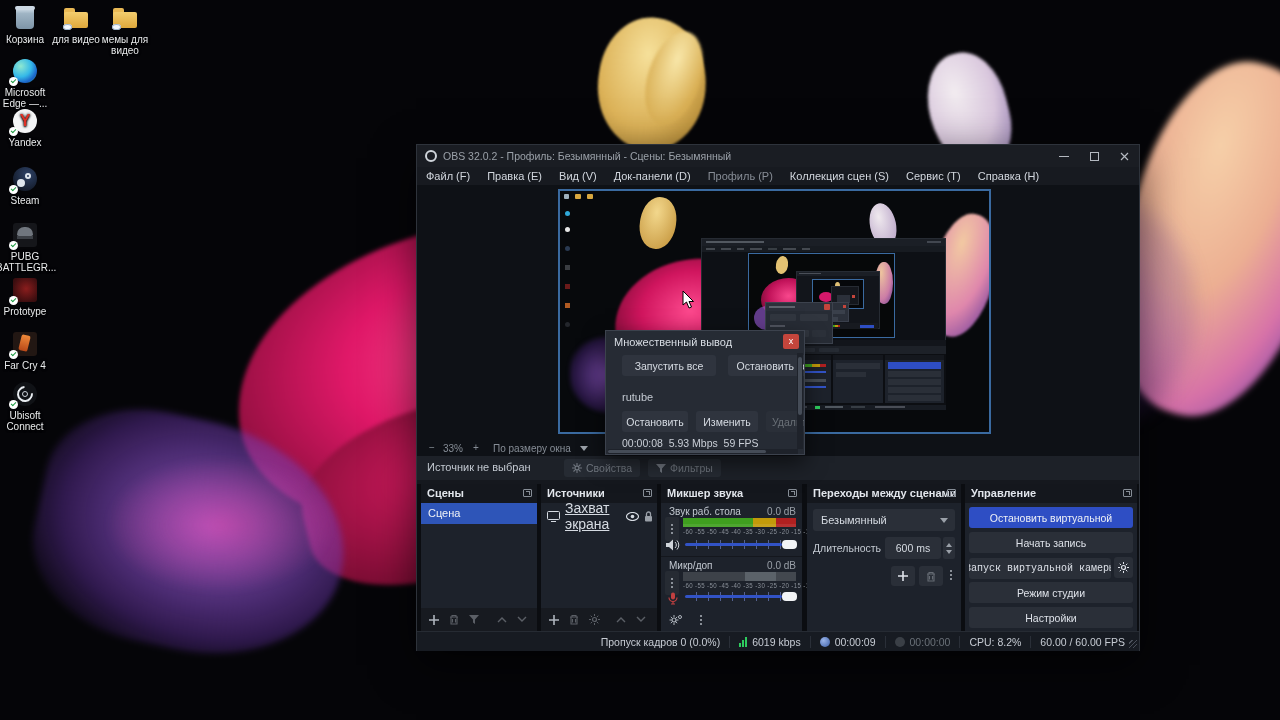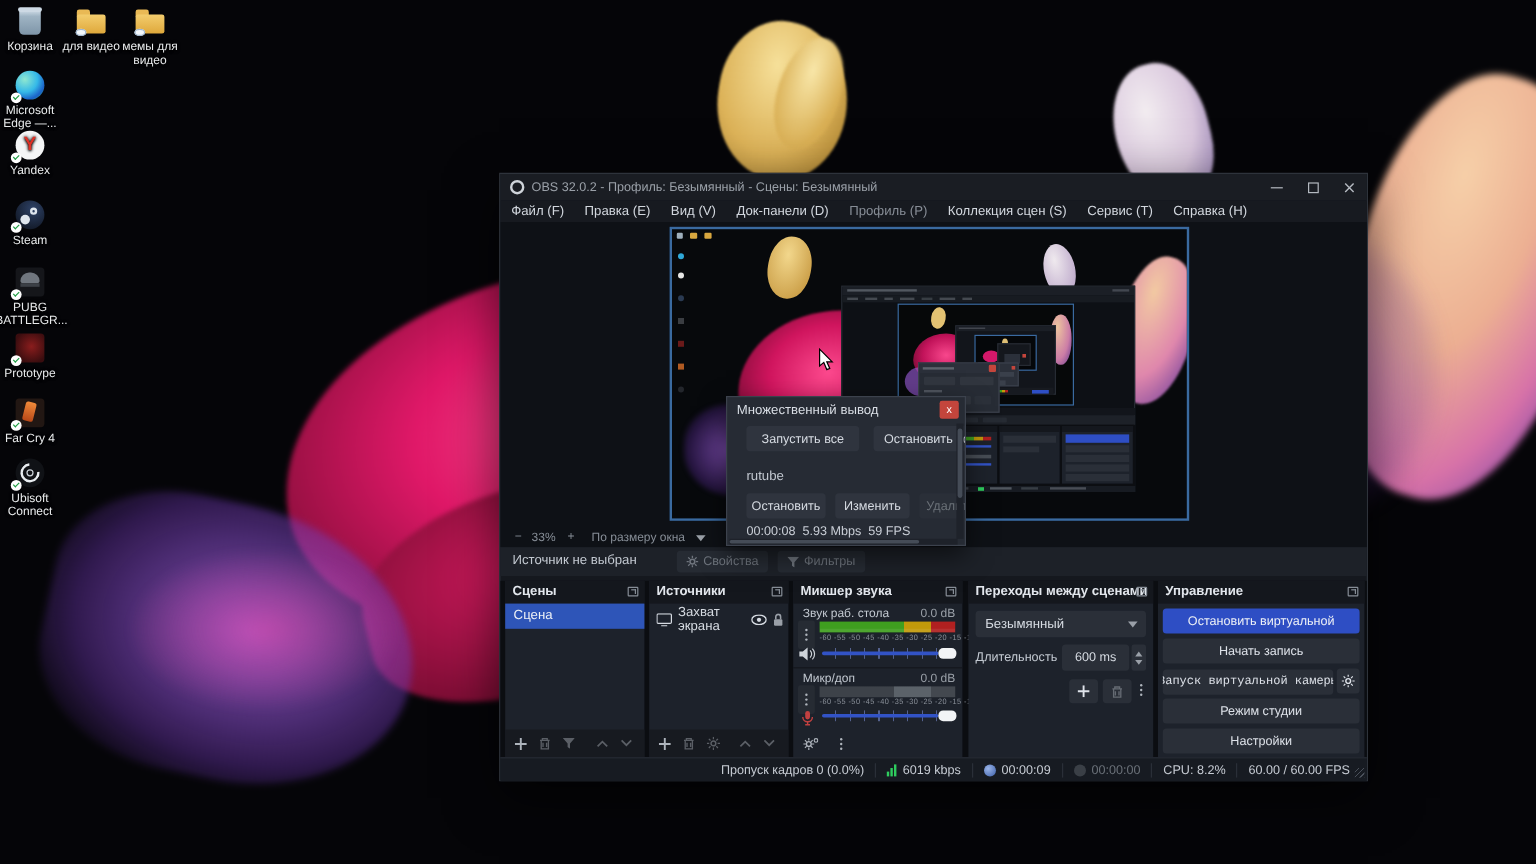--- a/index.html
+++ b/index.html
@@ -50,21 +50,21 @@
   .panel { position:absolute; top:0; height:147px; background:#1d222b; }
   .panel-h { position:absolute; left:0; top:0; right:0; height:19px; background:#14171d;
              font-weight:bold; font-size:11px; color:#e2e6ec; line-height:19px; padding-left:6px; }
   .popout { position:absolute; right:5px; top:5px; width:9px; height:8px; border:1px solid #868d96; border-radius:1px; }
   .popout::after { content:""; position:absolute; right:1px; top:1px; width:3px; height:3px; border-top:1px solid #868d96; border-right:1px solid #868d96; }
   .ptoolbar { position:absolute; left:0; bottom:0; right:0; height:23px; background:#171a20;
               display:flex; align-items:center; gap:10px; padding-left:8px; }
   .dim { opacity:.45; }
   .scene-item { position:absolute; left:0; top:19px; right:0; height:21px; background:#2e55b8;
                 color:#eef1f6; line-height:21px; padding-left:7px; font-size:11px; }
-  .src-row { position:absolute; left:6px; top:23px; right:4px; height:18px; display:flex; align-items:center; gap:5px; font-size:11px; color:#d6dbe2; }
+  .src-row { position:absolute; left:6px; top:23px; right:4px; height:18px; display:flex; align-items:center; gap:5px; font-size:14px; color:#d6dbe2;text-decoration:underline; }
 
   .mix-name { position:absolute; font-size:10px; color:#c3c9d1; }
   .mix-db { position:absolute; right:6px; font-size:10px; color:#9aa0a8; }
   .dots-btn { position:absolute; left:4px; width:14px; height:24px; background:#262b33; border-radius:2px;
               display:flex; flex-direction:column; align-items:center; justify-content:center; gap:2px; }
   .dots-btn i, .vdots i { width:2px; height:2px; background:#aeb4bc; border-radius:50%; display:block; }
   .vdots { display:flex; flex-direction:column; gap:2px; align-items:center; }
   .meter { position:absolute; left:22px; right:6px; height:9px; }
   .scaletxt { position:absolute; left:22px; right:0; font-size:6.5px; color:#8a9099; white-space:nowrap;
               transform:scaleX(.94); transform-origin:left; letter-spacing:.4px; }

